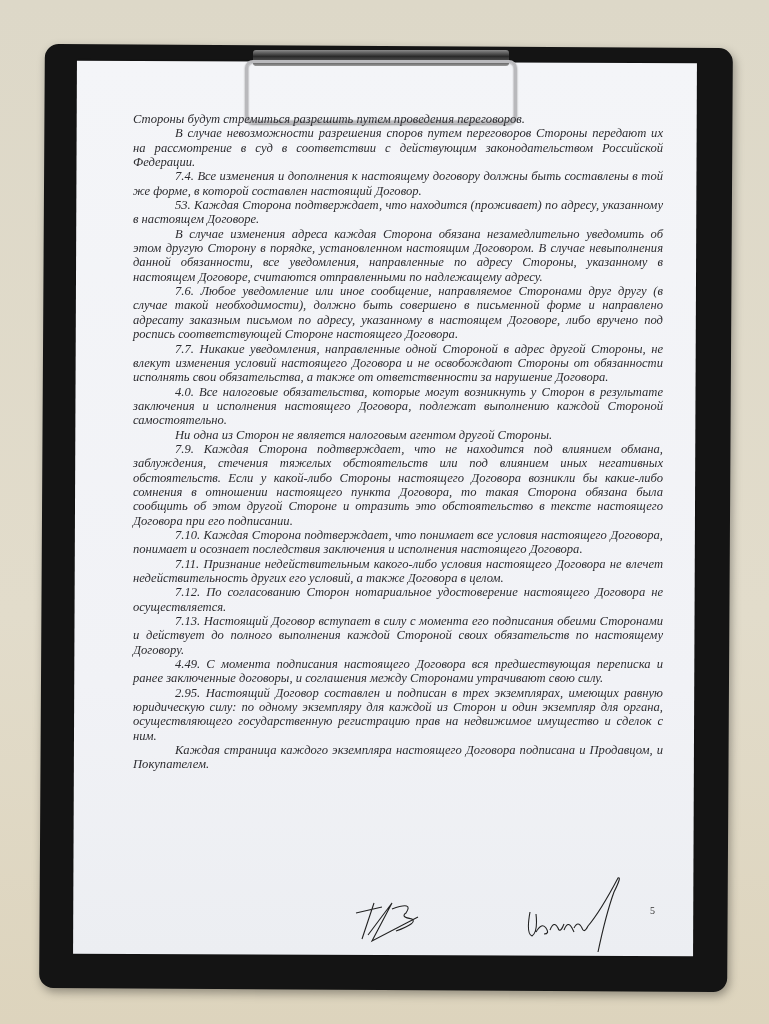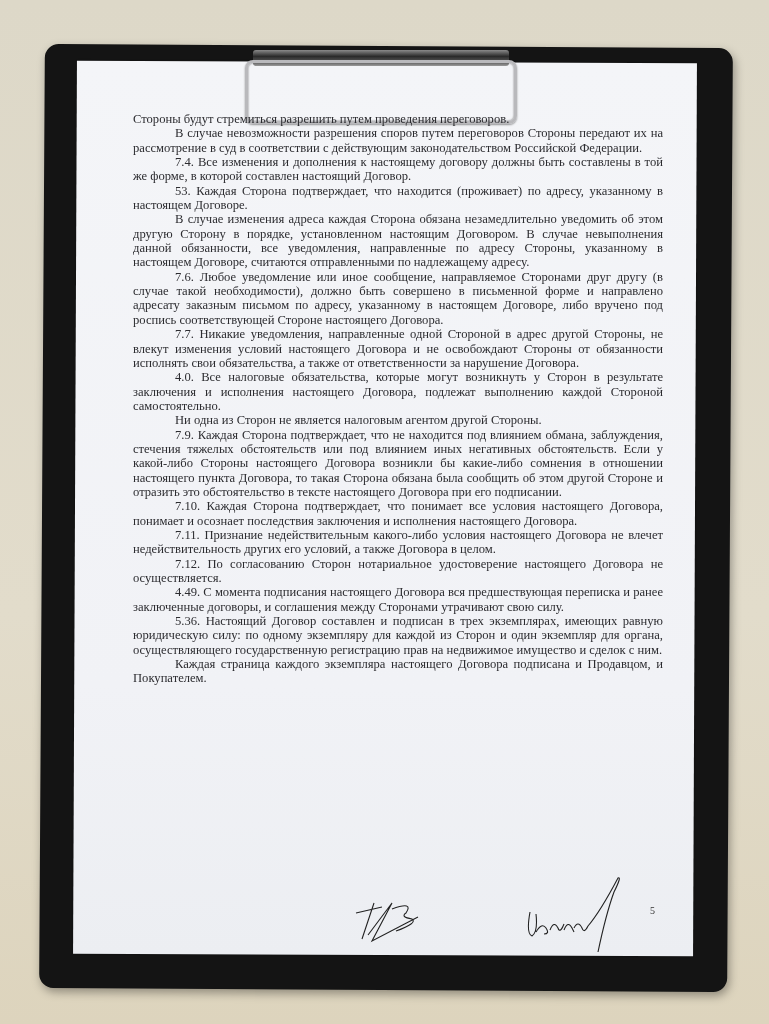--- a/index.html
+++ b/index.html
@@ -31,21 +31,21 @@
   .clip-ring {
     position:absolute; left:0; top:10px; width:266px; height:58px;
     border:3px solid #b9b9bc; border-radius:8px;
     box-shadow: inset 0 0 2px #666, 0 1px 2px rgba(0,0,0,0.4);
   }
   .text {
     position:absolute; left:133px; top:112px; width:530px;
     font-size:12.6px; line-height:14.35px; color:#2c2c30;
     text-align:justify;
   }
-  .text p { margin:0; }
+  .text p { margin:0;font-style:italic; }
   .text p.ind { text-indent:42px; }
   .sig { position:absolute; }
   .page-num {
     position:absolute; left:650px; top:905px; font-size:10px; color:#333;
   }
 </style>
 </head>
 <body>
 
 <div class="clipboard"></div>
@@ -63,22 +63,23 @@
   <p class="ind">53. Каждая Сторона подтверждает, что находится (проживает) по адресу, указанному в настоящем Договоре.</p>
   <p class="ind">В случае изменения адреса каждая Сторона обязана незамедлительно уведомить об этом другую Сторону в порядке, установленном настоящим Договором. В случае невыполнения данной обязанности, все уведомления, направленные по адресу Стороны, указанному в настоящем Договоре, считаются отправленными по надлежащему адресу.</p>
   <p class="ind">7.6. Любое уведомление или иное сообщение, направляемое Сторонами друг другу (в случае такой необходимости), должно быть совершено в письменной форме и направлено адресату заказным письмом по адресу, указанному в настоящем Договоре, либо вручено под роспись соответствующей Стороне настоящего Договора.</p>
   <p class="ind">7.7. Никакие уведомления, направленные одной Стороной в адрес другой Стороны, не влекут изменения условий настоящего Договора и не освобождают Стороны от обязанности исполнять свои обязательства, а также от ответственности за нарушение Договора.</p>
   <p class="ind">4.0. Все налоговые обязательства, которые могут возникнуть у Сторон в результате заключения и исполнения настоящего Договора, подлежат выполнению каждой Стороной самостоятельно.</p>
   <p class="ind">Ни одна из Сторон не является налоговым агентом другой Стороны.</p>
   <p class="ind">7.9. Каждая Сторона подтверждает, что не находится под влиянием обмана, заблуждения, стечения тяжелых обстоятельств или под влиянием иных негативных обстоятельств. Если у какой-либо Стороны настоящего Договора возникли бы какие-либо сомнения в отношении настоящего пункта Договора, то такая Сторона обязана была сообщить об этом другой Стороне и отразить это обстоятельство в тексте настоящего Договора при его подписании.</p>
   <p class="ind">7.10. Каждая Сторона подтверждает, что понимает все условия настоящего Договора, понимает и осознает последствия заключения и исполнения настоящего Договора.</p>
   <p class="ind">7.11. Признание недействительным какого-либо условия настоящего Договора не влечет недействительность других его условий, а также Договора в целом.</p>
   <p class="ind">7.12. По согласованию Сторон нотариальное удостоверение настоящего Договора не осуществляется.</p>
+  <p class="ind">7.13. Настоящий Договор вступает в силу с момента его подписания обеими Сторонами и действует до полного выполнения каждой Стороной своих обязательств по настоящему Договору.</p>
   <p class="ind">4.49. С момента подписания настоящего Договора вся предшествующая переписка и ранее заключенные договоры, и соглашения между Сторонами утрачивают свою силу.</p>
-  <p class="ind">5.36. Настоящий Договор составлен и подписан в трех экземплярах, имеющих равную юридическую силу: по одному экземпляру для каждой из Сторон и один экземпляр для органа, осуществляющего государственную регистрацию прав на недвижимое имущество и сделок с ним.</p>
+  <p class="ind">2.95. Настоящий Договор составлен и подписан в трех экземплярах, имеющих равную юридическую силу: по одному экземпляру для каждой из Сторон и один экземпляр для органа, осуществляющего государственную регистрацию прав на недвижимое имущество и сделок с ним.</p>
   <p class="ind">Каждая страница каждого экземпляра настоящего Договора подписана и Продавцом, и Покупателем.</p>
 </div>
 
 <svg class="sig" style="left:352px; top:895px;" width="80" height="50" viewBox="0 0 80 50">
   <path d="M4 18 L30 12 M22 8 L10 44 M16 40 L40 8 L20 46 L66 22 M40 14 Q62 6 54 18 Q48 22 60 24 Q66 28 44 36" fill="none" stroke="#222" stroke-width="1.1"></path>
 </svg>
 
 <svg class="sig" style="left:522px; top:872px;" width="120" height="80" viewBox="0 0 120 80">
   <path d="M8 40 Q4 62 10 64 Q16 60 14 42 M14 60 Q20 50 24 56 Q28 62 22 62 M28 58 Q32 48 36 56 Q38 62 42 52 M42 58 Q46 48 50 56 L52 60 M52 56 Q56 48 60 56 Q62 62 66 54 Q78 40 96 6 Q100 4 92 20 Q84 42 76 80" fill="none" stroke="#222" stroke-width="1.1"></path>
 </svg>

